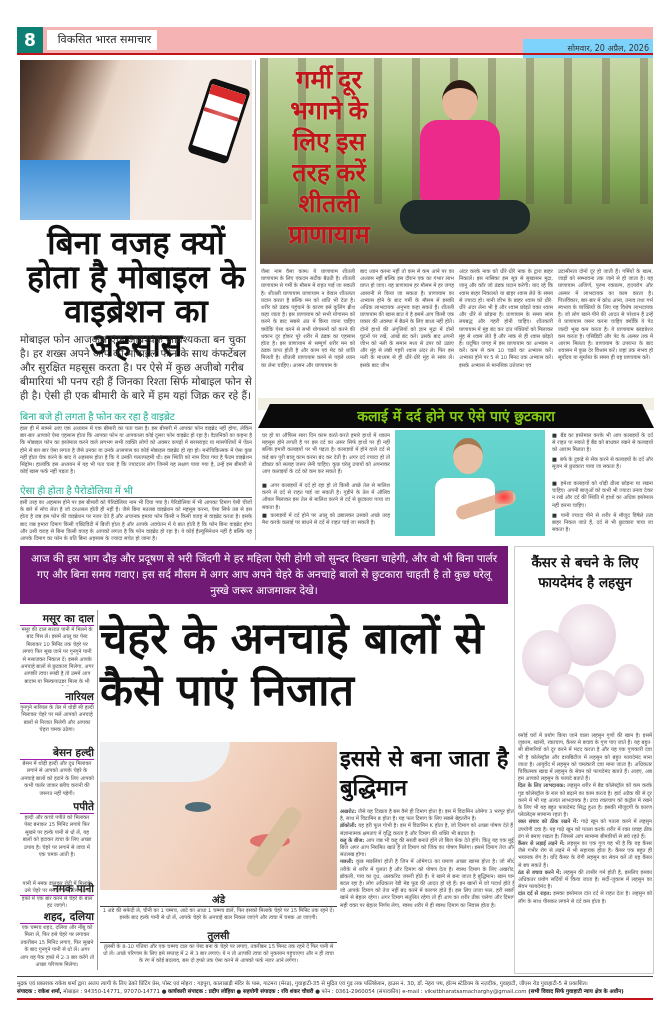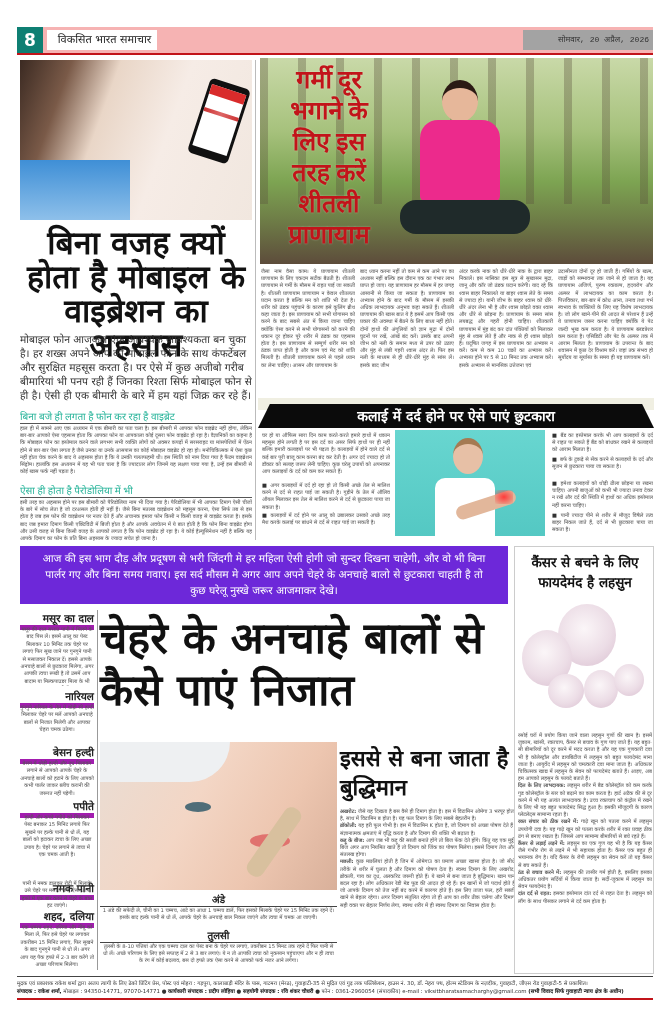--- a/index.html
+++ b/index.html
@@ -4,21 +4,21 @@
 <style>
   * { box-sizing: border-box; margin: 0; padding: 0; }
   html, body { width: 670px; height: 1024px; background: #ffffff; overflow: hidden; }
   body { position: relative; font-family: "DejaVu Sans", sans-serif; color: #222; }
 
   
   .masthead { position: absolute; left: 17px; top: 27px; width: 636px; height: 26px; background: #f6b3b3; }
   .masthead .page-no { position: absolute; left: 0; top: 0; width: 26px; height: 26px; background: #0e7f73; color: #fff; font-weight: bold; font-size: 17px; text-align: center; line-height: 26px; }
   .masthead .paper-name { position: absolute; left: 30px; top: 3px; height: 20px; width: 110px; background: #fff; font-size: 11px; line-height: 20px; padding-left: 5px; color: #222; text-align: center; }
   .masthead .section { position: absolute; left: 255px; top: 3px; height: 32px; width: 130px; background: #fff; color: #c2141a; font-weight: bold; font-size: 13px; text-align: center; line-height: 20px; margin-top: 46px; }
-  .masthead .date { position: absolute; right: 0; top: 3px; height: 20px; width: 130px; background: #a3a3a3; font-size: 8px; line-height: 20px; text-align: right; padding-right: 4px; color: #333; font-family: Liberation Mono, monospace; }
+  .masthead .date { position: absolute; right: 0; top: 12px; height: 20px; width: 130px; background: #7dd3fc; font-size: 8px; line-height: 20px; text-align: right; padding-right: 4px; color: #333; }
   .masthead-rule { position: absolute; left: 17px; top: 53px; width: 636px; height: 2px; background: #c2141a; }
 
   
   .img-box { position: absolute; overflow: hidden; font-family: Liberation Serif, serif; }
   .mobile-img { left: 20px; top: 60px; width: 232px; height: 160px; background: linear-gradient(110deg, #3b2a22 0%, #7a5a48 18%, #e9d6c7 35%, #f6ece6 60%, #f1e7df 100%); }
   .mobile-img .shirt { position: absolute; left: 0; bottom: 0; width: 110px; height: 60px; background: linear-gradient(180deg, #3f8fd6, #8ec0ea); }
   .mobile-img .phone { position: absolute; left: 178px; top: 22px; width: 42px; height: 78px; background: #111; border-radius: 5px; transform: rotate(18deg); }
   .mobile-img .phone .screen { position: absolute; left: 3px; top: 6px; right: 3px; bottom: 8px; background: #fff; }
   .mobile-img .phone .bar { height: 10px; background: #d92b2b; }
   .mobile-img .phone .wave { margin-top: 14px; height: 4px; background: linear-gradient(90deg, #c33 0%, #d66 50%, #c33 100%); }
@@ -33,33 +33,33 @@
   
   .h-mobile { position: absolute; left: 20px; top: 226px; width: 232px; font-weight: bold; font-size: 32px; line-height: 34px; text-align: center; color: #111; }
   .mobile-lead { position: absolute; left: 20px; top: 332px; width: 232px; font-size: 10.5px; line-height: 14px; color: #333; }
   .subhead-green { position: absolute; left: 20px; width: 232px; font-size: 10px; color: #28b49a; border-bottom: 1px solid #555; line-height: 13px; font-family: Liberation Serif, serif; }
   .small-text { position: absolute; font-size: 5.2px; line-height: 7.2px; color: #555; text-align: justify; }
 
   
   .yoga-col { top: 268px; width: 94px; height: 104px; }
 
   
-  .wrist-banner { position: absolute; left: 258px; top: 404px; width: 396px; height: 24px; background: #0b0b0b; clip-path: polygon(3% 0, 97% 0, 100% 100%, 0 100%); color: #ffffff; font-weight: bold; font-size: 14px; text-align: center; line-height: 24px; }
+  .wrist-banner { position: absolute; left: 258px; top: 404px; width: 396px; height: 24px; background: #0b0b0b; clip-path: polygon(3% 0, 97% 0, 100% 100%, 0 100%); color: #84cc16; font-weight: bold; font-size: 14px; text-align: center; line-height: 24px; }
   .wrist-band-bg { position: absolute; left: 258px; top: 398px; width: 396px; height: 12px; background: #f0efe2; }
   .wrist-img { left: 395px; top: 430px; width: 150px; height: 106px; background: linear-gradient(180deg, #68d6d0 0%, #54c8c3 100%); }
   .wrist-img .head { position: absolute; left: 58px; top: 8px; width: 30px; height: 36px; background: #e7c0a6; border-radius: 50%; border-top: 6px solid #a57a52; }
   .wrist-img .top { position: absolute; left: 40px; top: 48px; width: 60px; height: 58px; background: #fff; border-radius: 10px 10px 0 0; }
   .wrist-img .arm { position: absolute; left: 60px; top: 68px; width: 62px; height: 14px; background: #e2b79b; border-radius: 8px; transform: rotate(-18deg); }
   .wrist-img .pain { position: absolute; left: 100px; top: 60px; width: 18px; height: 14px; background: radial-gradient(#ff3b3b, rgba(255,0,0,0)); }
 
   
-  .intro-box { position: absolute; left: 20px; top: 546px; width: 488px; height: 58px; background: #6d28d9; color: #fff; font-size: 10.6px; line-height: 16px; text-align: center; padding: 4px 20px; }
-
-  
-  .remedy-title { position: absolute; left: 20px; width: 74px; font-weight: bold; font-size: 10.5px; text-align: right; color: #222; border-bottom: 5px solid #a21caf; line-height: 13px; }
+  .intro-box { position: absolute; left: 20px; top: 546px; width: 488px; height: 58px; background: #701a75; color: #fff; font-size: 10.6px; line-height: 16px; text-align: center; padding: 4px 8px; }
+
+  
+  .remedy-title { position: absolute; left: 20px; width: 74px; font-weight: bold; font-size: 10.5px; text-align: right; color: #222; border-bottom: 1px solid #a21caf; line-height: 13px; }
   .remedy-text { position: absolute; left: 20px; width: 74px; font-size: 5.2px; line-height: 7.4px; text-align: center; color: #555; }
   .sidebar-rule { position: absolute; left: 97px; top: 610px; width: 1px; height: 360px; background: #999; }
 
   
   .h-hair { position: absolute; left: 100px; top: 612px; width: 420px; font-weight: bold; font-size: 43px; line-height: 52px; color: #111; }
   .face-img { left: 100px; top: 742px; width: 237px; height: 148px; background: linear-gradient(120deg, #e9ddd4 0%, #f3d6c5 40%, #edc6b0 70%, #d9b09a 100%); }
   .face-img .cap { position: absolute; left: 0; top: 0; width: 130px; height: 40px; background: #eef0f2; border-radius: 0 0 60px 0; }
   .face-img .eye { position: absolute; left: 85px; top: 60px; width: 26px; height: 10px; background: #4f6d78; border-radius: 50%; }
   .face-img .lips { position: absolute; left: 150px; top: 92px; width: 40px; height: 14px; background: #e0726e; border-radius: 50%; }
   .face-img .wax { position: absolute; left: 165px; top: 60px; width: 18px; height: 80px; background: #d8c09e; border-radius: 8px; transform: rotate(35deg); }

